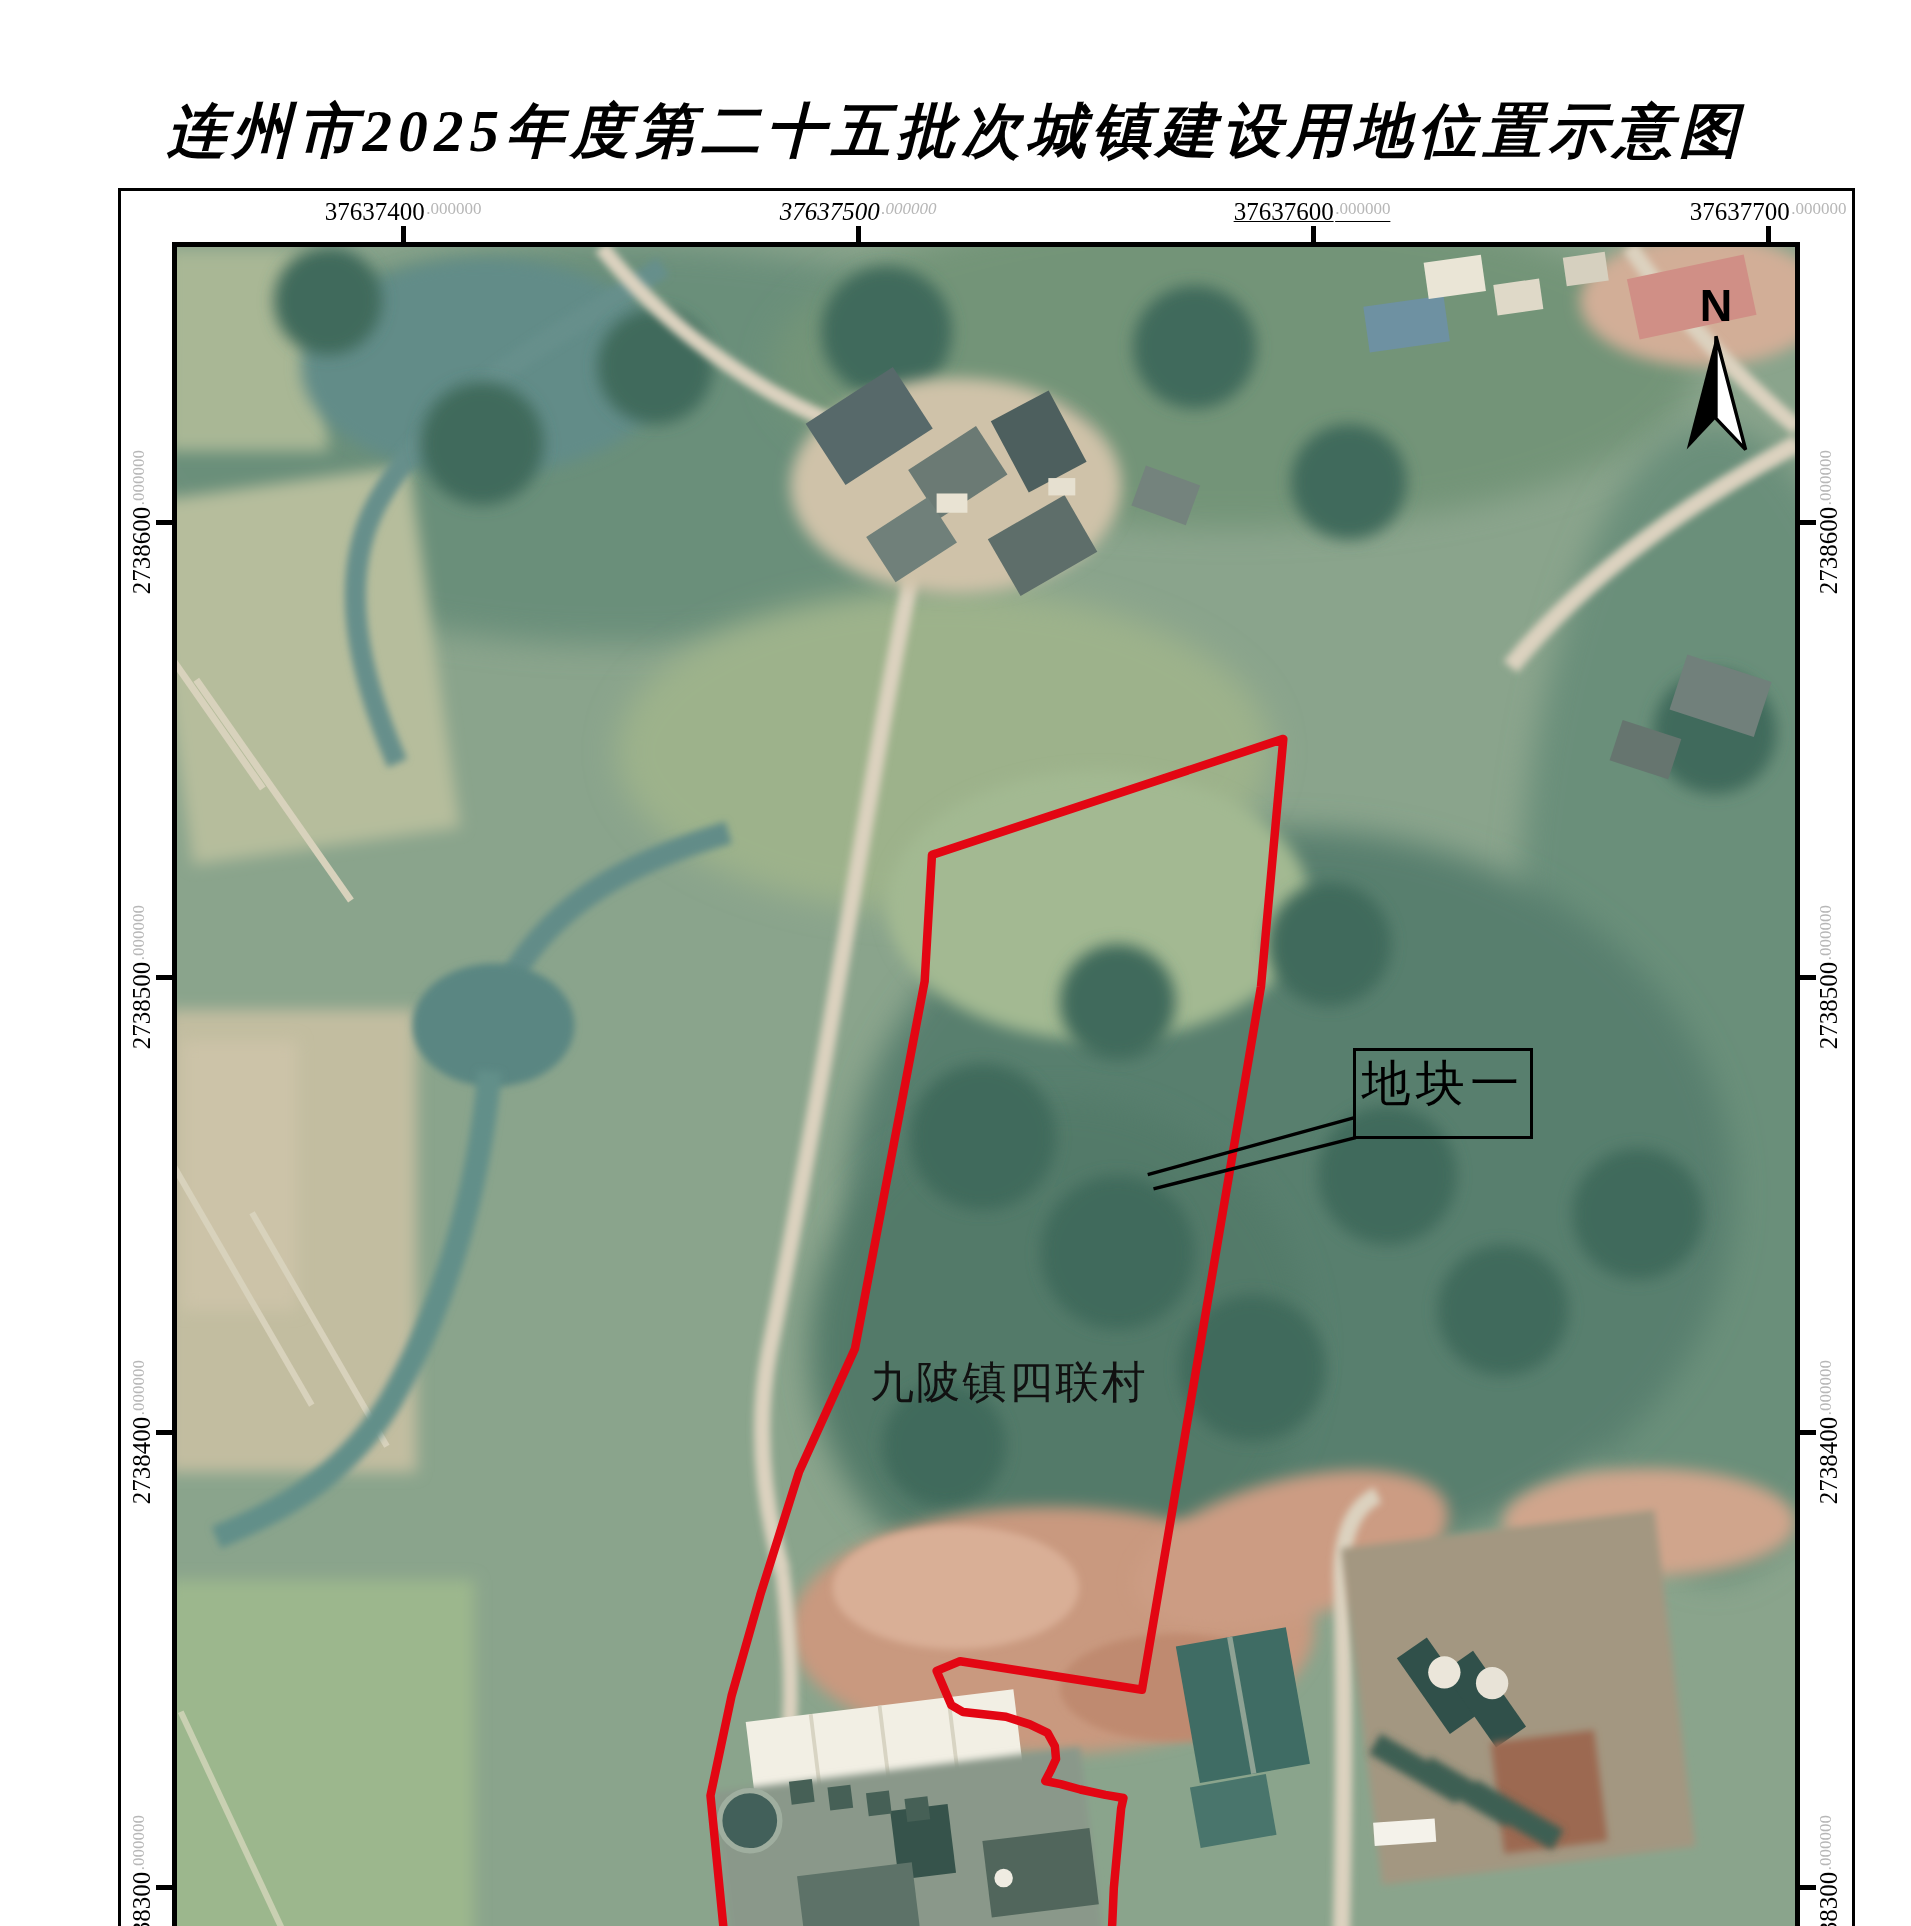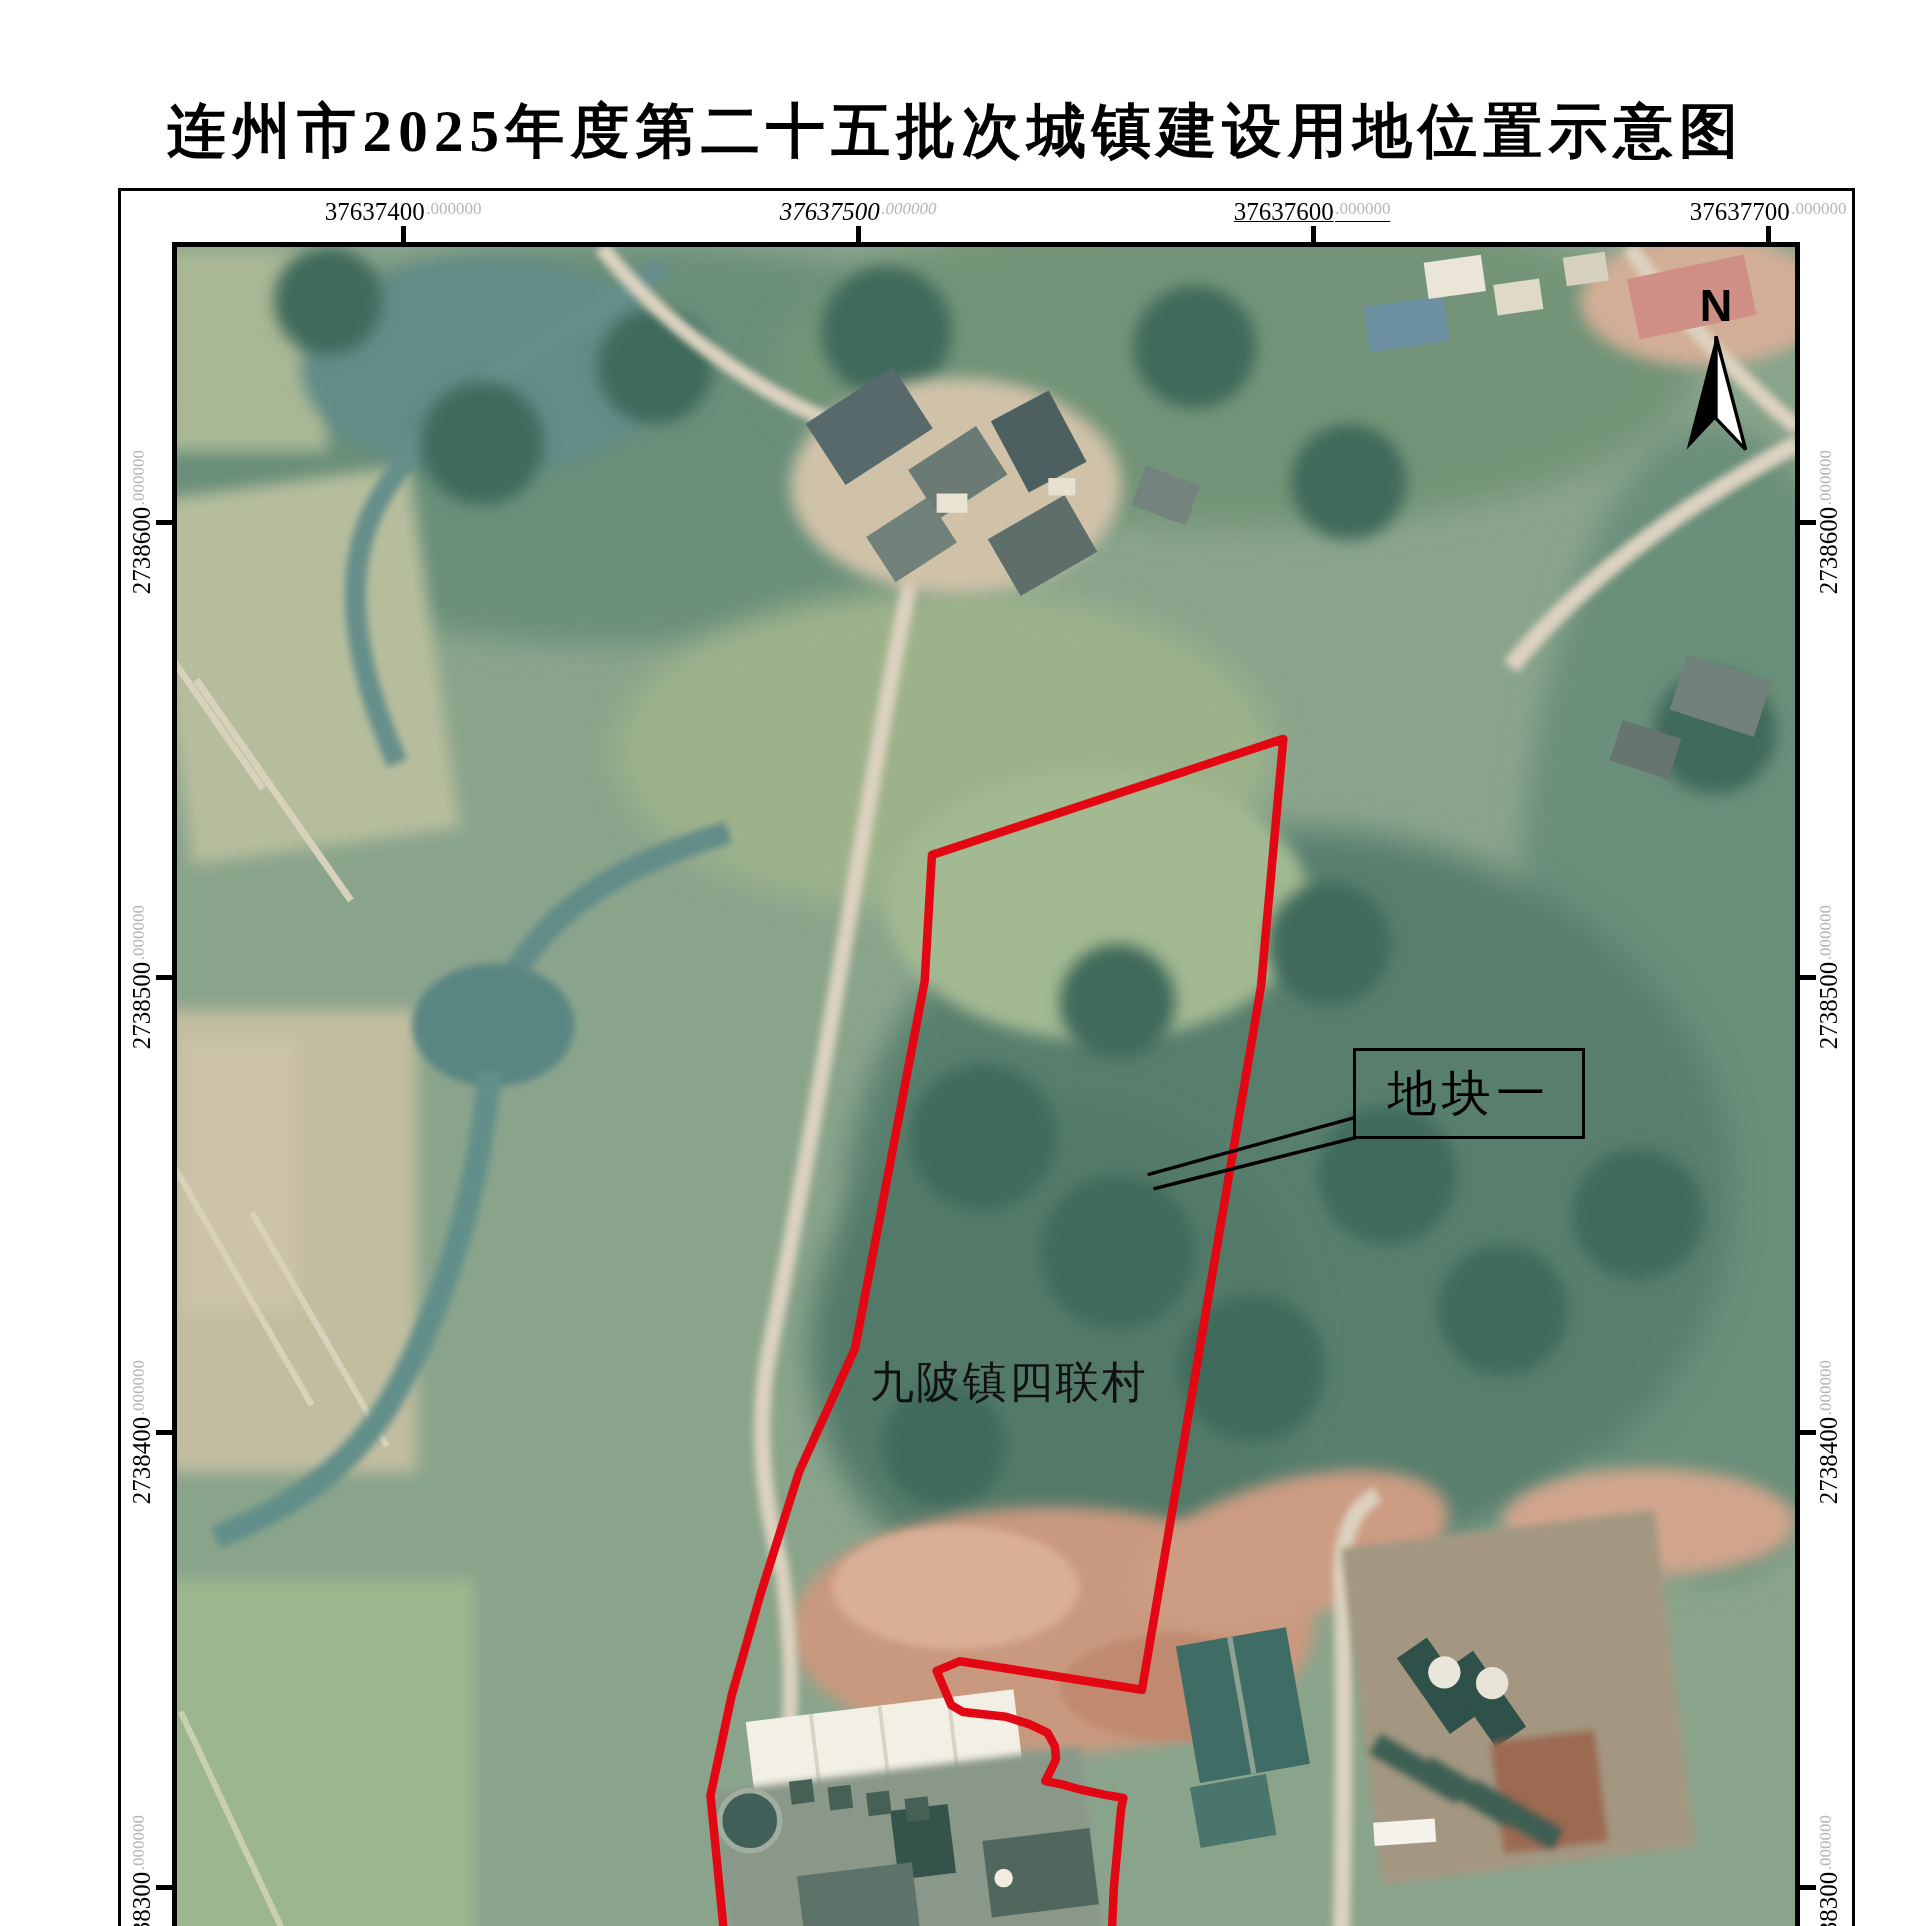--- a/index.html
+++ b/index.html
@@ -1,38 +1,38 @@
 <!DOCTYPE html>
 <html style="font-size:6.2px"><head>
 <meta charset="utf-8">
 <style>
   html,body{margin:0;padding:0;background:#ffffff;}
   #page{position:relative;width:1911px;height:2701px;background:#ffffff;overflow:hidden;
         font-family:"Liberation Serif","DejaVu Serif",serif;}
   
   #title{position:absolute;left:0;top:92px;width:100%;text-align:center;
-         font-size:59px;font-weight:bold;color:#000;letter-spacing:6.2px;white-space:nowrap;}
+         font-size:59px;font-weight:bold;color:#000;letter-spacing:6.2px;white-space:nowrap;font-style:italic;}
   
   .neatline{position:absolute;left:118px;top:188px;width:1737px;height:2380px;
             border:3.9px solid #000;box-sizing:border-box;}
   .map-border{position:absolute;left:172px;top:242px;width:1628px;height:2273px;
               border:5.4px solid #000;box-sizing:border-box;pointer-events:none;}
   #map-canvas{position:absolute;left:175px;top:245px;width:1623px;height:2268px;overflow:hidden;}
   
   .tick{position:absolute;background:#000;}
   .tick.v{width:4.6px;height:18.5px;}
   .tick.h{width:18.5px;height:4.6px;}
   .ticklabel{position:absolute;white-space:nowrap;color:#000;}
   .ticklabel .num{font-size:25px;}
   .ticklabel .suf{font-size:17px;color:#b7b7b7;position:relative;top:-6.2px;margin-left:1.5px;}
   .ticklabel.top{transform:translateX(-50%);top:198px;text-align:center;}
   .ticklabel.side{transform:translate(-50%,-50%) rotate(-90deg);}
   
-  #parcel-label-box{position:absolute;left:1353px;top:1048px;width:232px;height:91px;
-        border:3.5px solid #000;box-sizing:border-box;display:flex;align-items:center;justify-content:center;
+  #parcel-label-box{position:absolute;left:1353px;top:1048px;width:180px;height:91px;
+        border:3.5px solid #000;box-sizing:border-box;display:flex;align-items:flex-start;justify-content:center;
         font-size:49px;color:#000;letter-spacing:5.4px;background:transparent;}
   #village-label{position:absolute;left:870px;top:1353px;font-size:44px;color:#111;letter-spacing:2.3px;white-space:nowrap;}
   #north{position:absolute;left:1668px;top:285px;width:96px;text-align:center;}
   #north .n-letter{font-family:"Liberation Sans","DejaVu Sans",sans-serif;font-weight:bold;font-size:45px;color:#000;line-height:42px;}
 </style>
 </head>
 <body>
 
 <div id="page">
 

